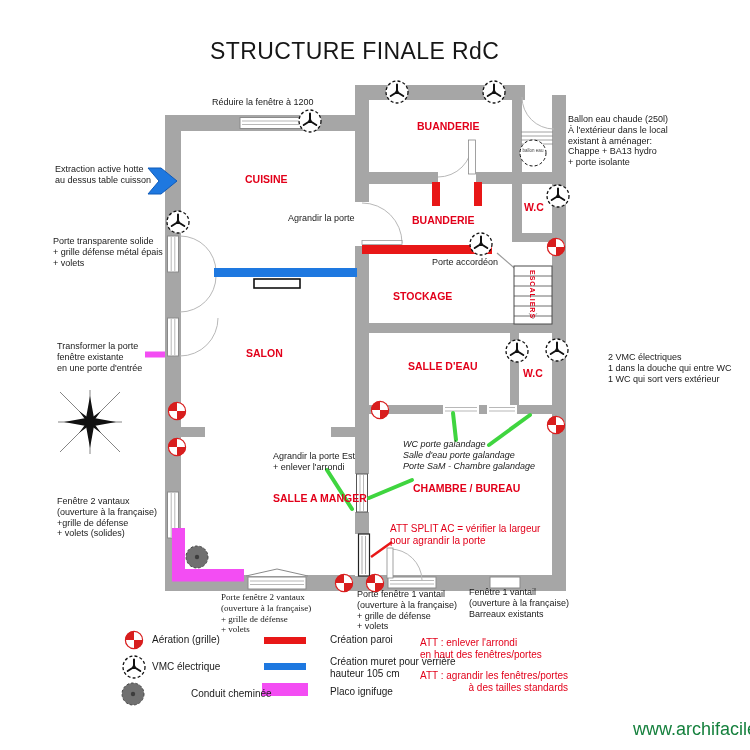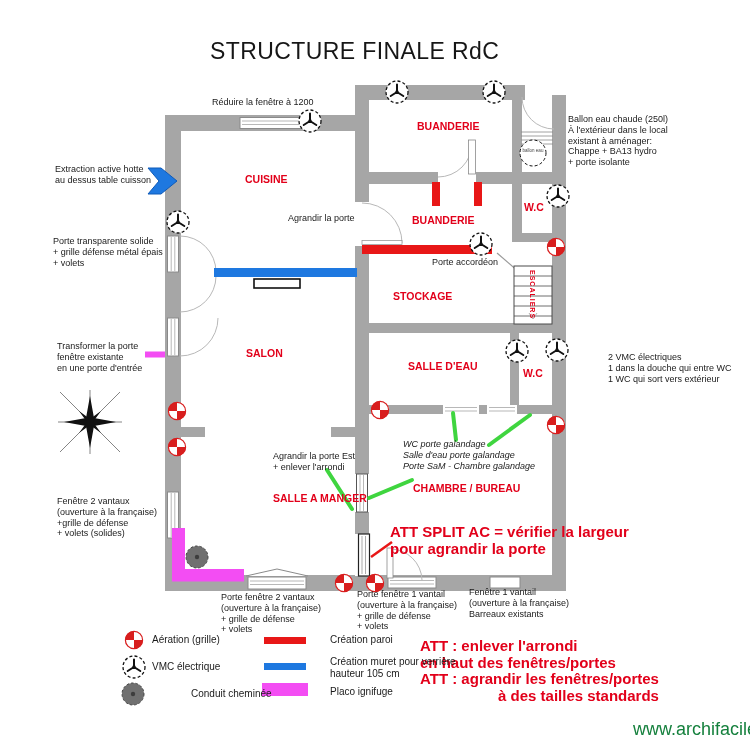--- a/index.html
+++ b/index.html
@@ -3,21 +3,21 @@
 <meta charset="utf-8">
 <style>
   html,body{margin:0;padding:0;background:#fff;}
   #stage{position:relative;width:750px;height:750px;background:#ffffff;overflow:hidden;
          font-family:"Liberation Sans", sans-serif;}
   #plan-svg{position:absolute;left:0;top:0;}
   .txt{position:absolute;z-index:5;}
   .title{font-size:23px;color:#161616;letter-spacing:0.4px;white-space:nowrap;}
   .ann{font-size:9px;line-height:1.2;color:#1a1a1a;white-space:pre-line;}
   .room{font-size:10.5px;font-weight:bold;color:#e2001a;white-space:nowrap;}
-  .att{font-size:15px;font-weight:bold;color:#e2001a;line-height:1.15;white-space:pre-line;}
+  .att{font-size:10px;font-weight:normal;color:#e2001a;line-height:1.15;white-space:pre-line;}
   .legend-label{font-size:10px;color:#1a1a1a;line-height:1.15;white-space:pre-line;}
   .stairs-label{font-size:7px;font-weight:bold;color:#e2001a;letter-spacing:1px;
                 writing-mode:vertical-rl;}
   .tiny{font-size:4.5px;color:#444;text-align:center;line-height:1.1;}
   .watermark{font-size:18px;color:#15803d;white-space:nowrap;}
 </style>
 </head>
 <body>
 
 <div id="stage">
@@ -242,21 +242,21 @@
 1 WC qui sort vers extérieur</div>
   <div class="txt ann" style="left:403px;top:439px;font-style:italic;">WC porte galandage
 Salle d'eau porte galandage
 Porte SaM -  Chambre galandage</div>
   <div class="txt ann" style="left:273px;top:451px;">Agrandir la porte Est
 + enlever l'arrondi</div>
   <div class="txt ann" style="left:57px;top:496px;">Fenêtre 2 vantaux
 (ouverture à la française)
 +grille de défense
 + volets (solides)</div>
-  <div class="txt ann" style="left:221px;top:592px;">Porte fenêtre 2 vantaux
+  <div class="txt ann" style="left:221px;top:592px;font-family:Liberation Serif, serif;">Porte fenêtre 2 vantaux
 (ouverture à la française)
 + grille de défense
 + volets</div>
   <div class="txt ann" style="left:357px;top:589px;">Porte fenêtre 1 vantail
 (ouverture à la française)
 + grille de défense
 + volets</div>
   <div class="txt ann" style="left:469px;top:587px;">Fenêtre 1 vantail
 (ouverture à la française)
 Barreaux existants</div>

